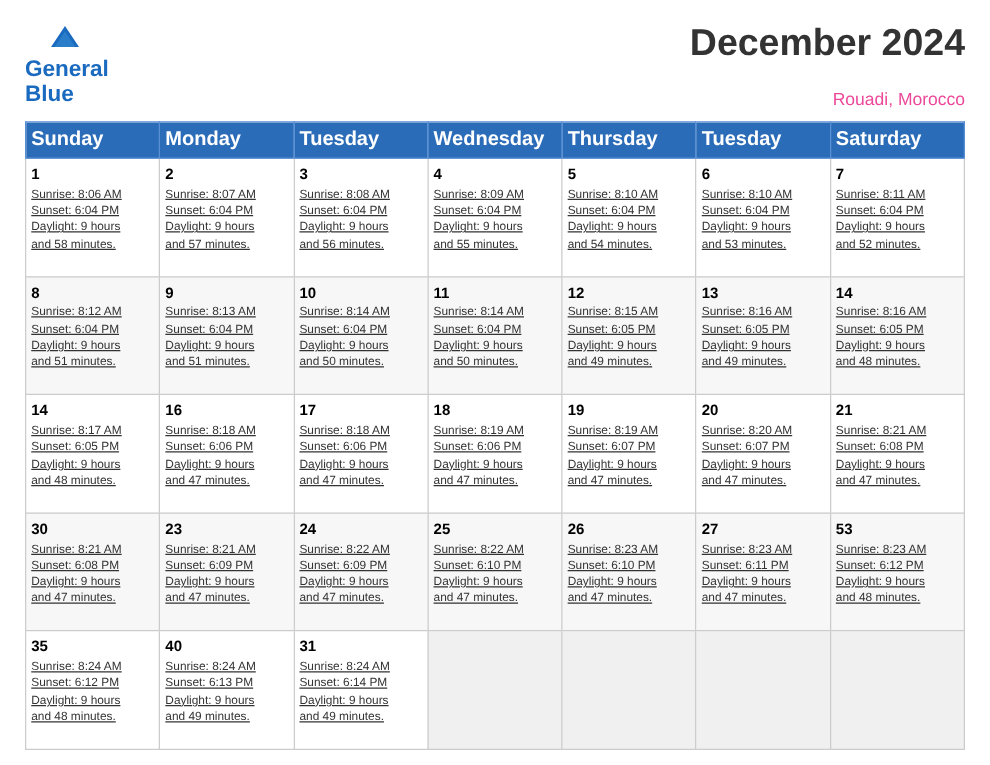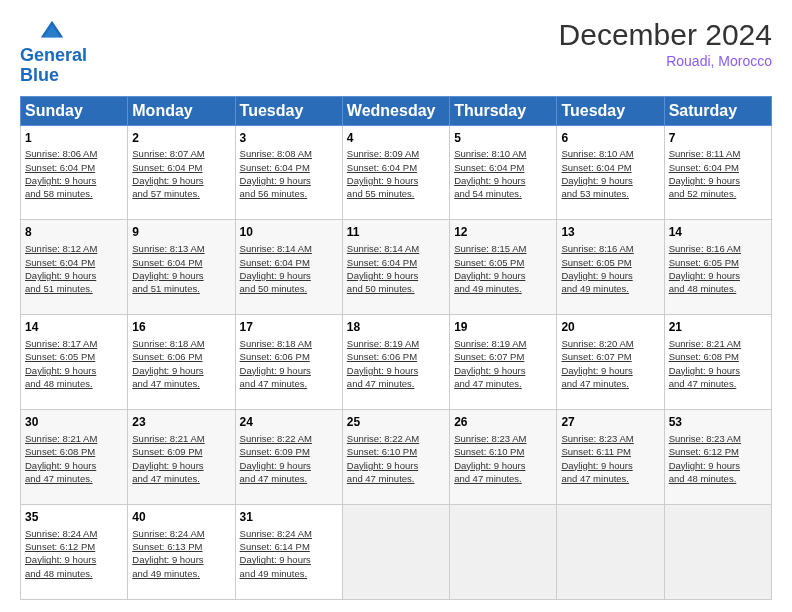--- a/index.html
+++ b/index.html
@@ -40,28 +40,28 @@
     .logo-icon {
       width: 28px;
       height: 28px;
       margin-right: 4px;
     }
     .title-block {
       text-align: right;
     }
     .month-title {
       font-size: 30px;
-      font-weight: normal;
+      font-weight: bold;
       color: #333;
       line-height: 1.1;
     }
     .location {
       font-size: 14px;
-      color: #8b5cf6;
-      margin-top: 2px;
+      color: #ec4899;
+      margin-top: 20px;
     }
     .calendar {
       flex: 1;
       border-collapse: collapse;
       width: 100%;
       font-size: 10px;
       table-layout: fixed;
     }
     .calendar thead tr th {
       background-color: #2b6cb8;

